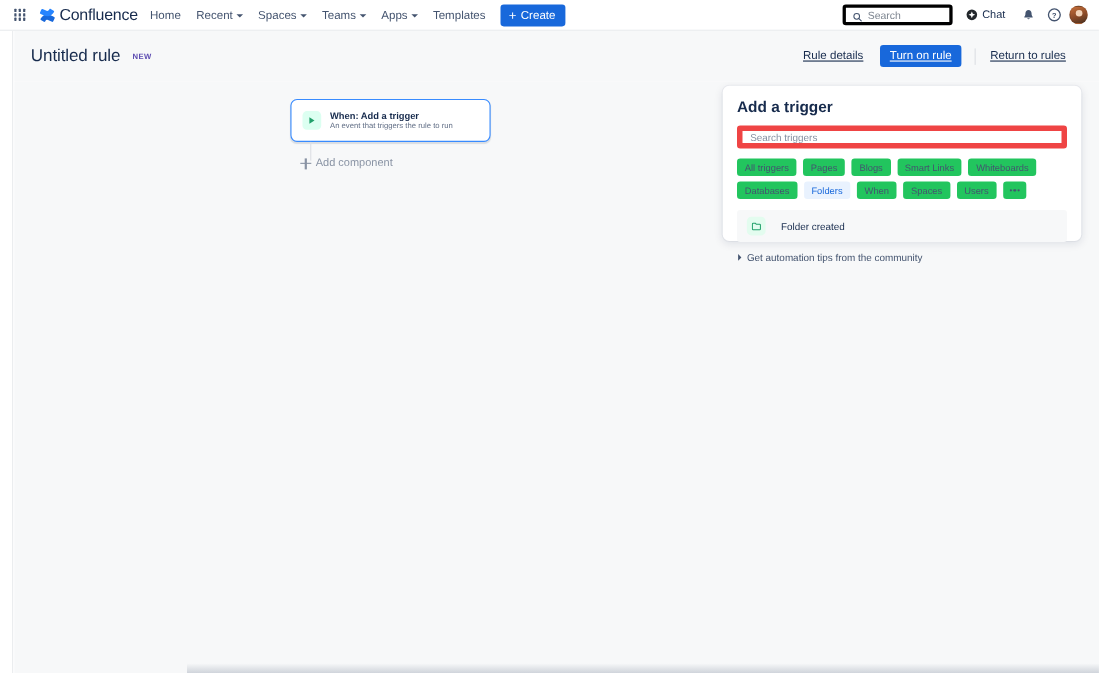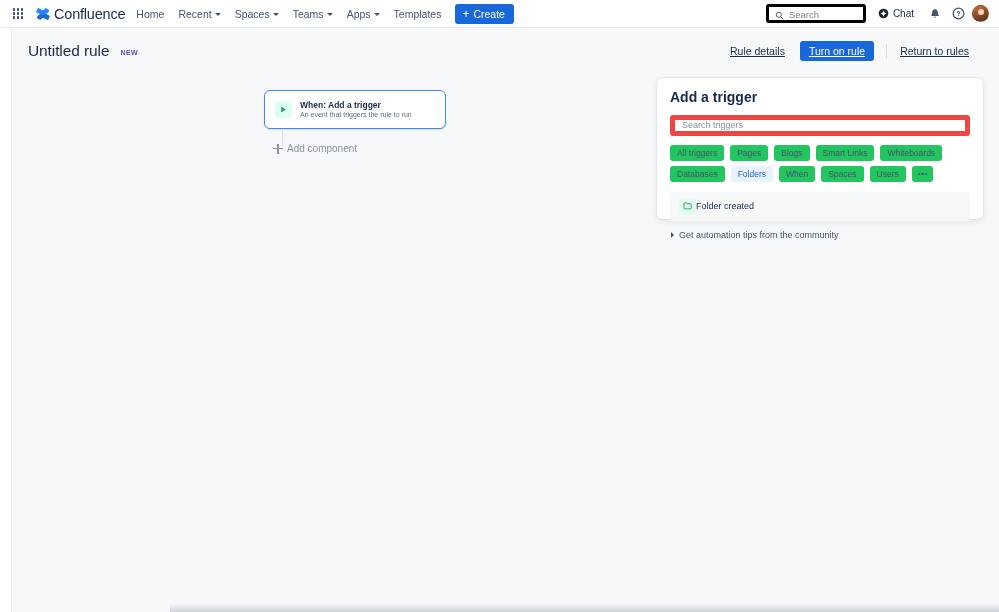--- a/index.html
+++ b/index.html
@@ -240,21 +240,21 @@
     padding: 3px 6px; letter-spacing: 1px; color: #44546f;
     display: flex; align-items: center; gap: 1.5px;
   }
   .chip.more i {
     width: 2.2px; height: 2.2px; border-radius: 50%;
     background: #44546f; display: block;
   }
 
   .results { margin-top: 10px; }
   .result-row {
-    display: flex; align-items: center; gap: 0;
+    display: flex; align-items: center; gap: 14px;
     background: #f7f8f9; border-radius: 3px;
     padding: 6px 9px; cursor: pointer;
   }
   .result-label { font-size: 9px; color: #172b4d; }
 
   .tips-link {
     display: flex; align-items: center; gap: 5px;
     margin-top: 9px; margin-left: 1px;
     cursor: pointer;
   }

